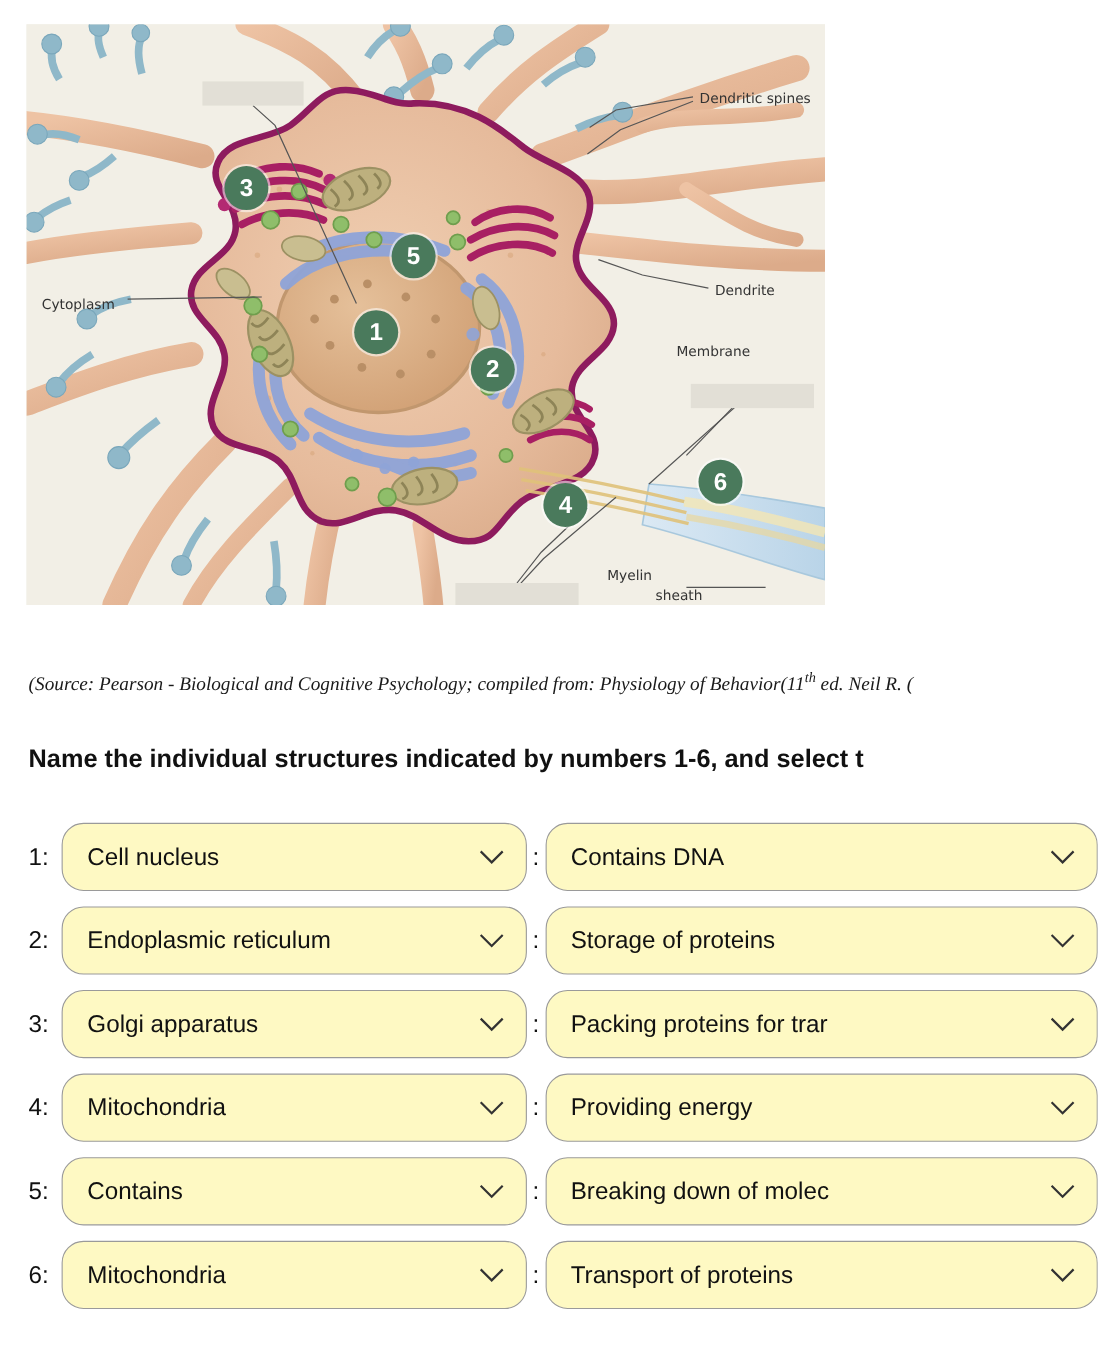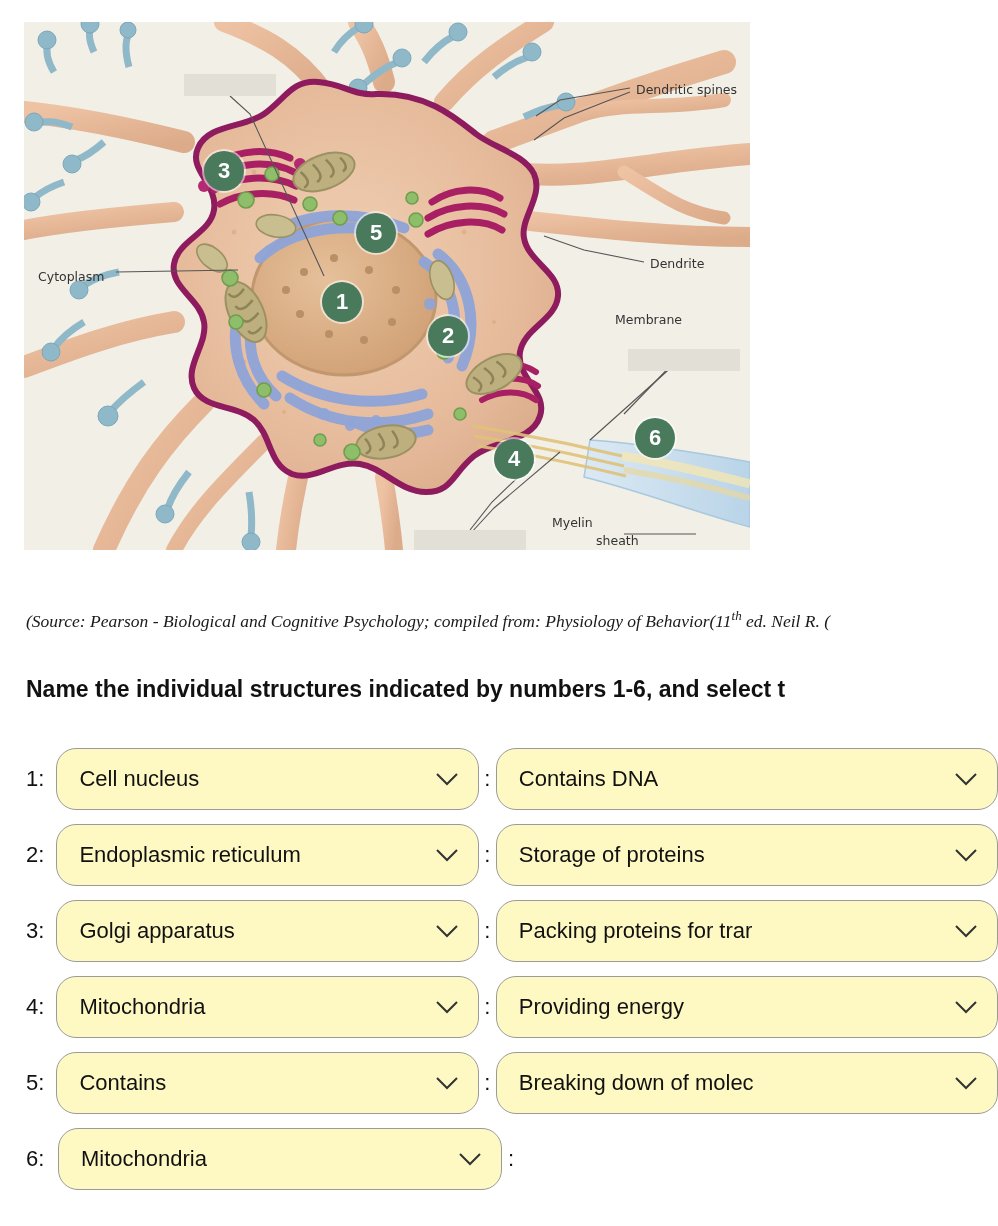--- a/index.html
+++ b/index.html
@@ -534,15 +534,23 @@
     <div class="row-num">6:</div>
     <div class="select-box select-left">
       <div class="select-value">Mitochondria</div>
       <span class="chev">
         <svg width="26" height="16" viewBox="0 0 26 16">
             <path d="M3 3 L13 13 L23 3" fill="none" stroke="#333" stroke-width="2"></path>
           </svg>
       </span>
     </div>
     <div class="sep">:</div>
+    <div class="select-box select-right">
+      <div class="select-value">Transport of proteins</div>
+      <span class="chev">
+        <svg width="26" height="16" viewBox="0 0 26 16">
+            <path d="M3 3 L13 13 L23 3" fill="none" stroke="#333" stroke-width="2"></path>
+          </svg>
+      </span>
+    </div>
   </div>
 
 </div>
 
 </body></html>

